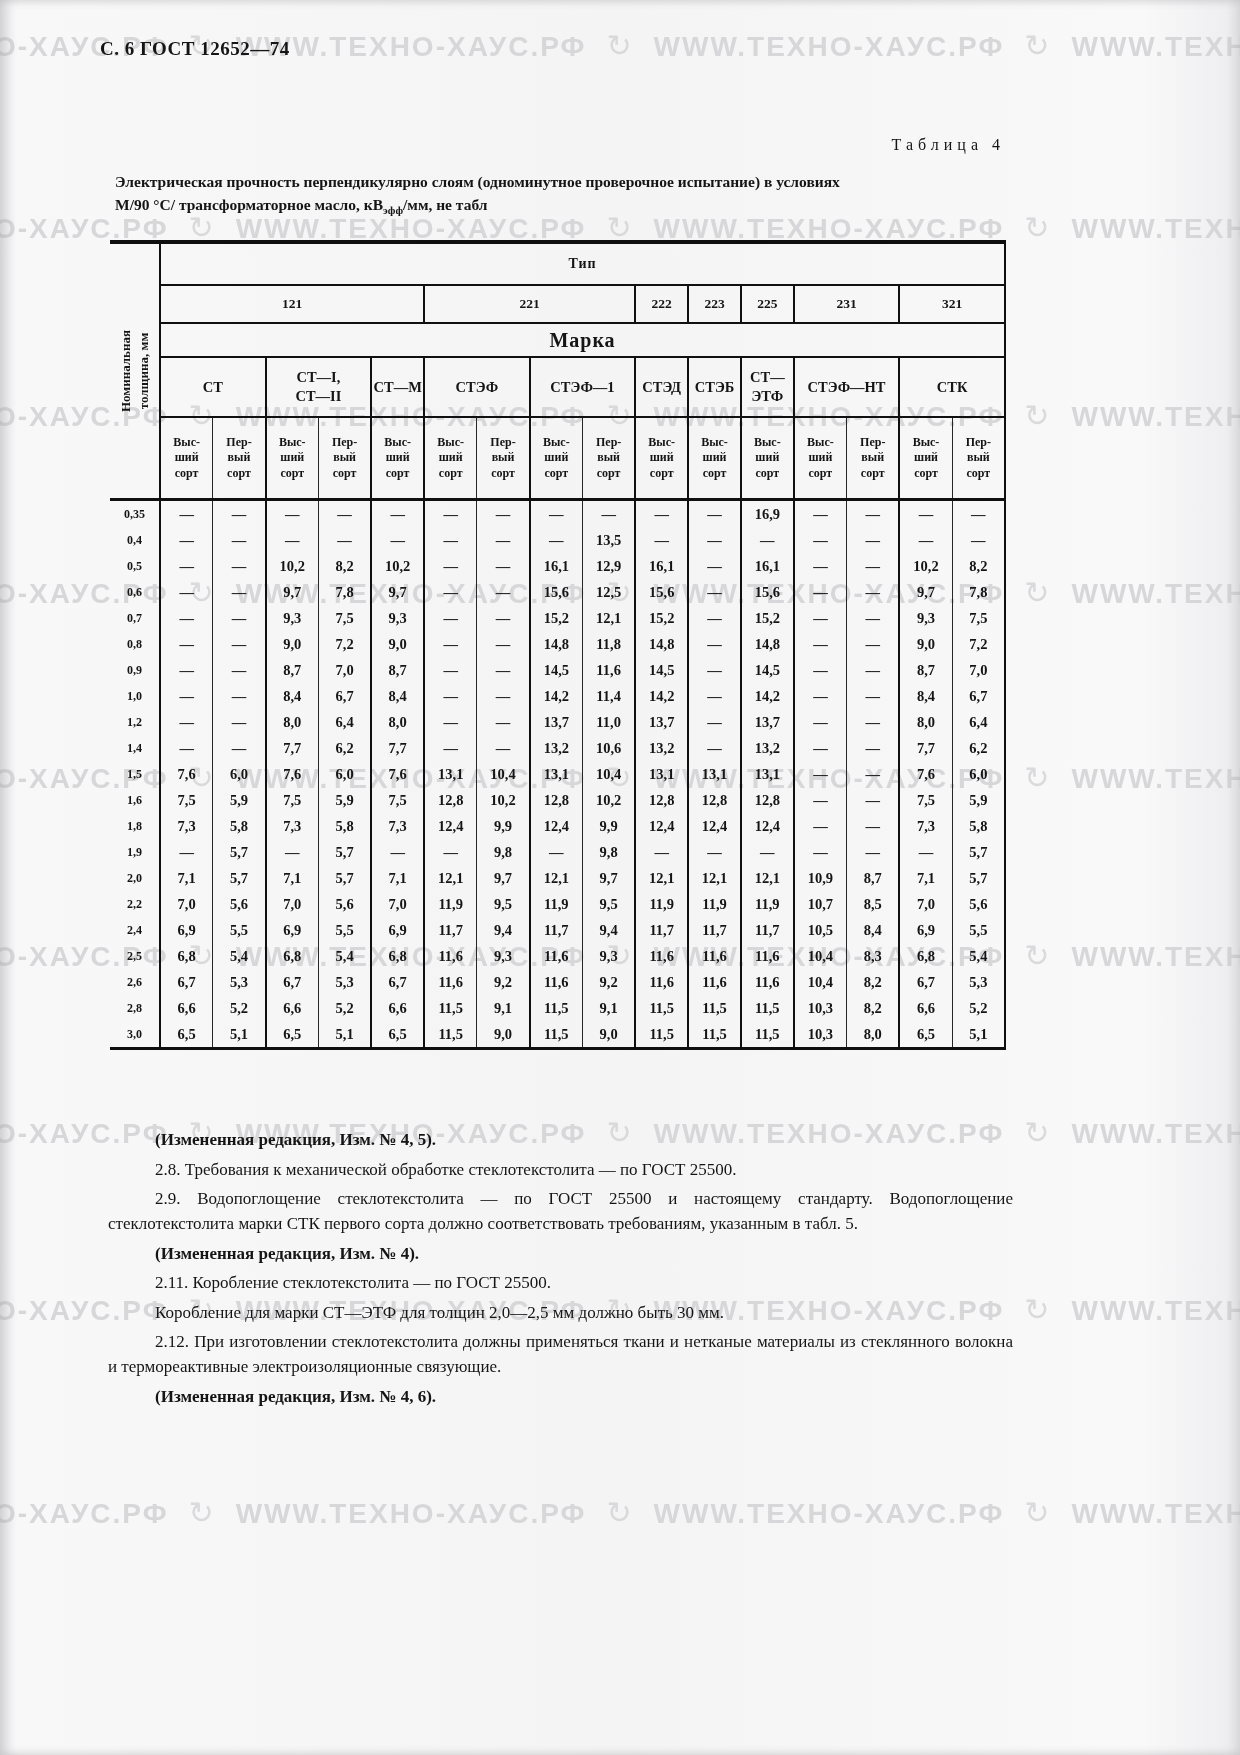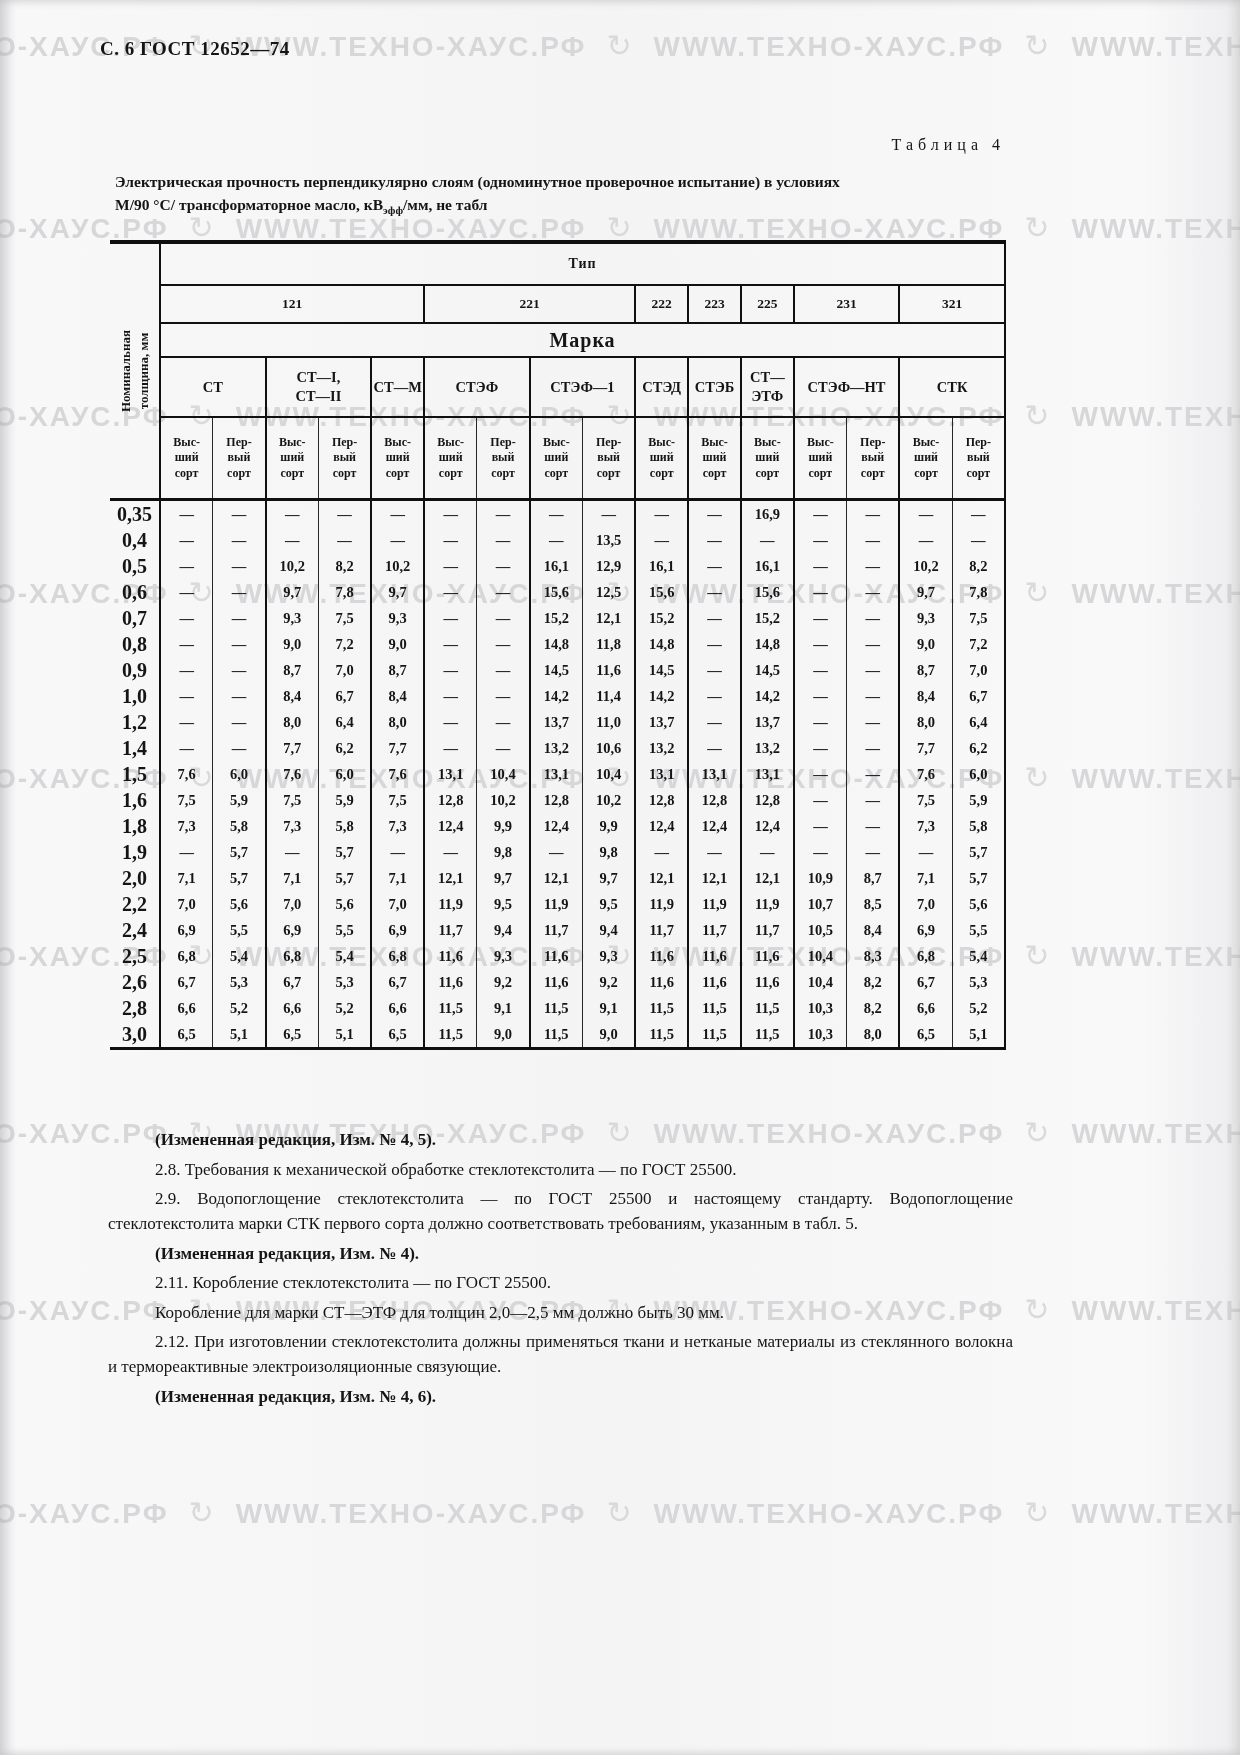--- a/index.html
+++ b/index.html
@@ -45,21 +45,21 @@
   .r5{white-space:pre-line;}
   .thL{border-left:2.5px solid #101010;}
   .tnL{border-left:1.5px solid #262626;}
   .axis-cell{position:relative;border-right:2.5px solid #101010;border-bottom:3px solid #101010;}
   .axis-rot{
     position:absolute;left:50%;top:50%;
     transform:translate(-50%,-50%) rotate(-90deg);
     width:250px;text-align:center;
     font-size:13px;font-weight:700;line-height:1.35;white-space:pre-line;
   }
-  .th-cell{height:26px;border-right:2.5px solid #101010;font-size:20px;}
+  .th-cell{height:26px;border-right:2.5px solid #101010;font-size:12px;}
   .val{height:26px;font-size:14.5px;}
   
   .notes{position:absolute;left:108px;top:1128px;width:905px;font-size:17px;line-height:1.45;text-align:justify;}
   .notes p.note{margin:0 0 5px;text-indent:47px;}
   .notes p.bold{font-weight:700;}
   
   .edge-shade{position:absolute;inset:0;z-index:3;pointer-events:none;
     box-shadow:inset 6px 0 10px rgba(90,90,95,.18), inset -6px 0 10px rgba(90,90,95,.14);}
 </style>
 </head>

